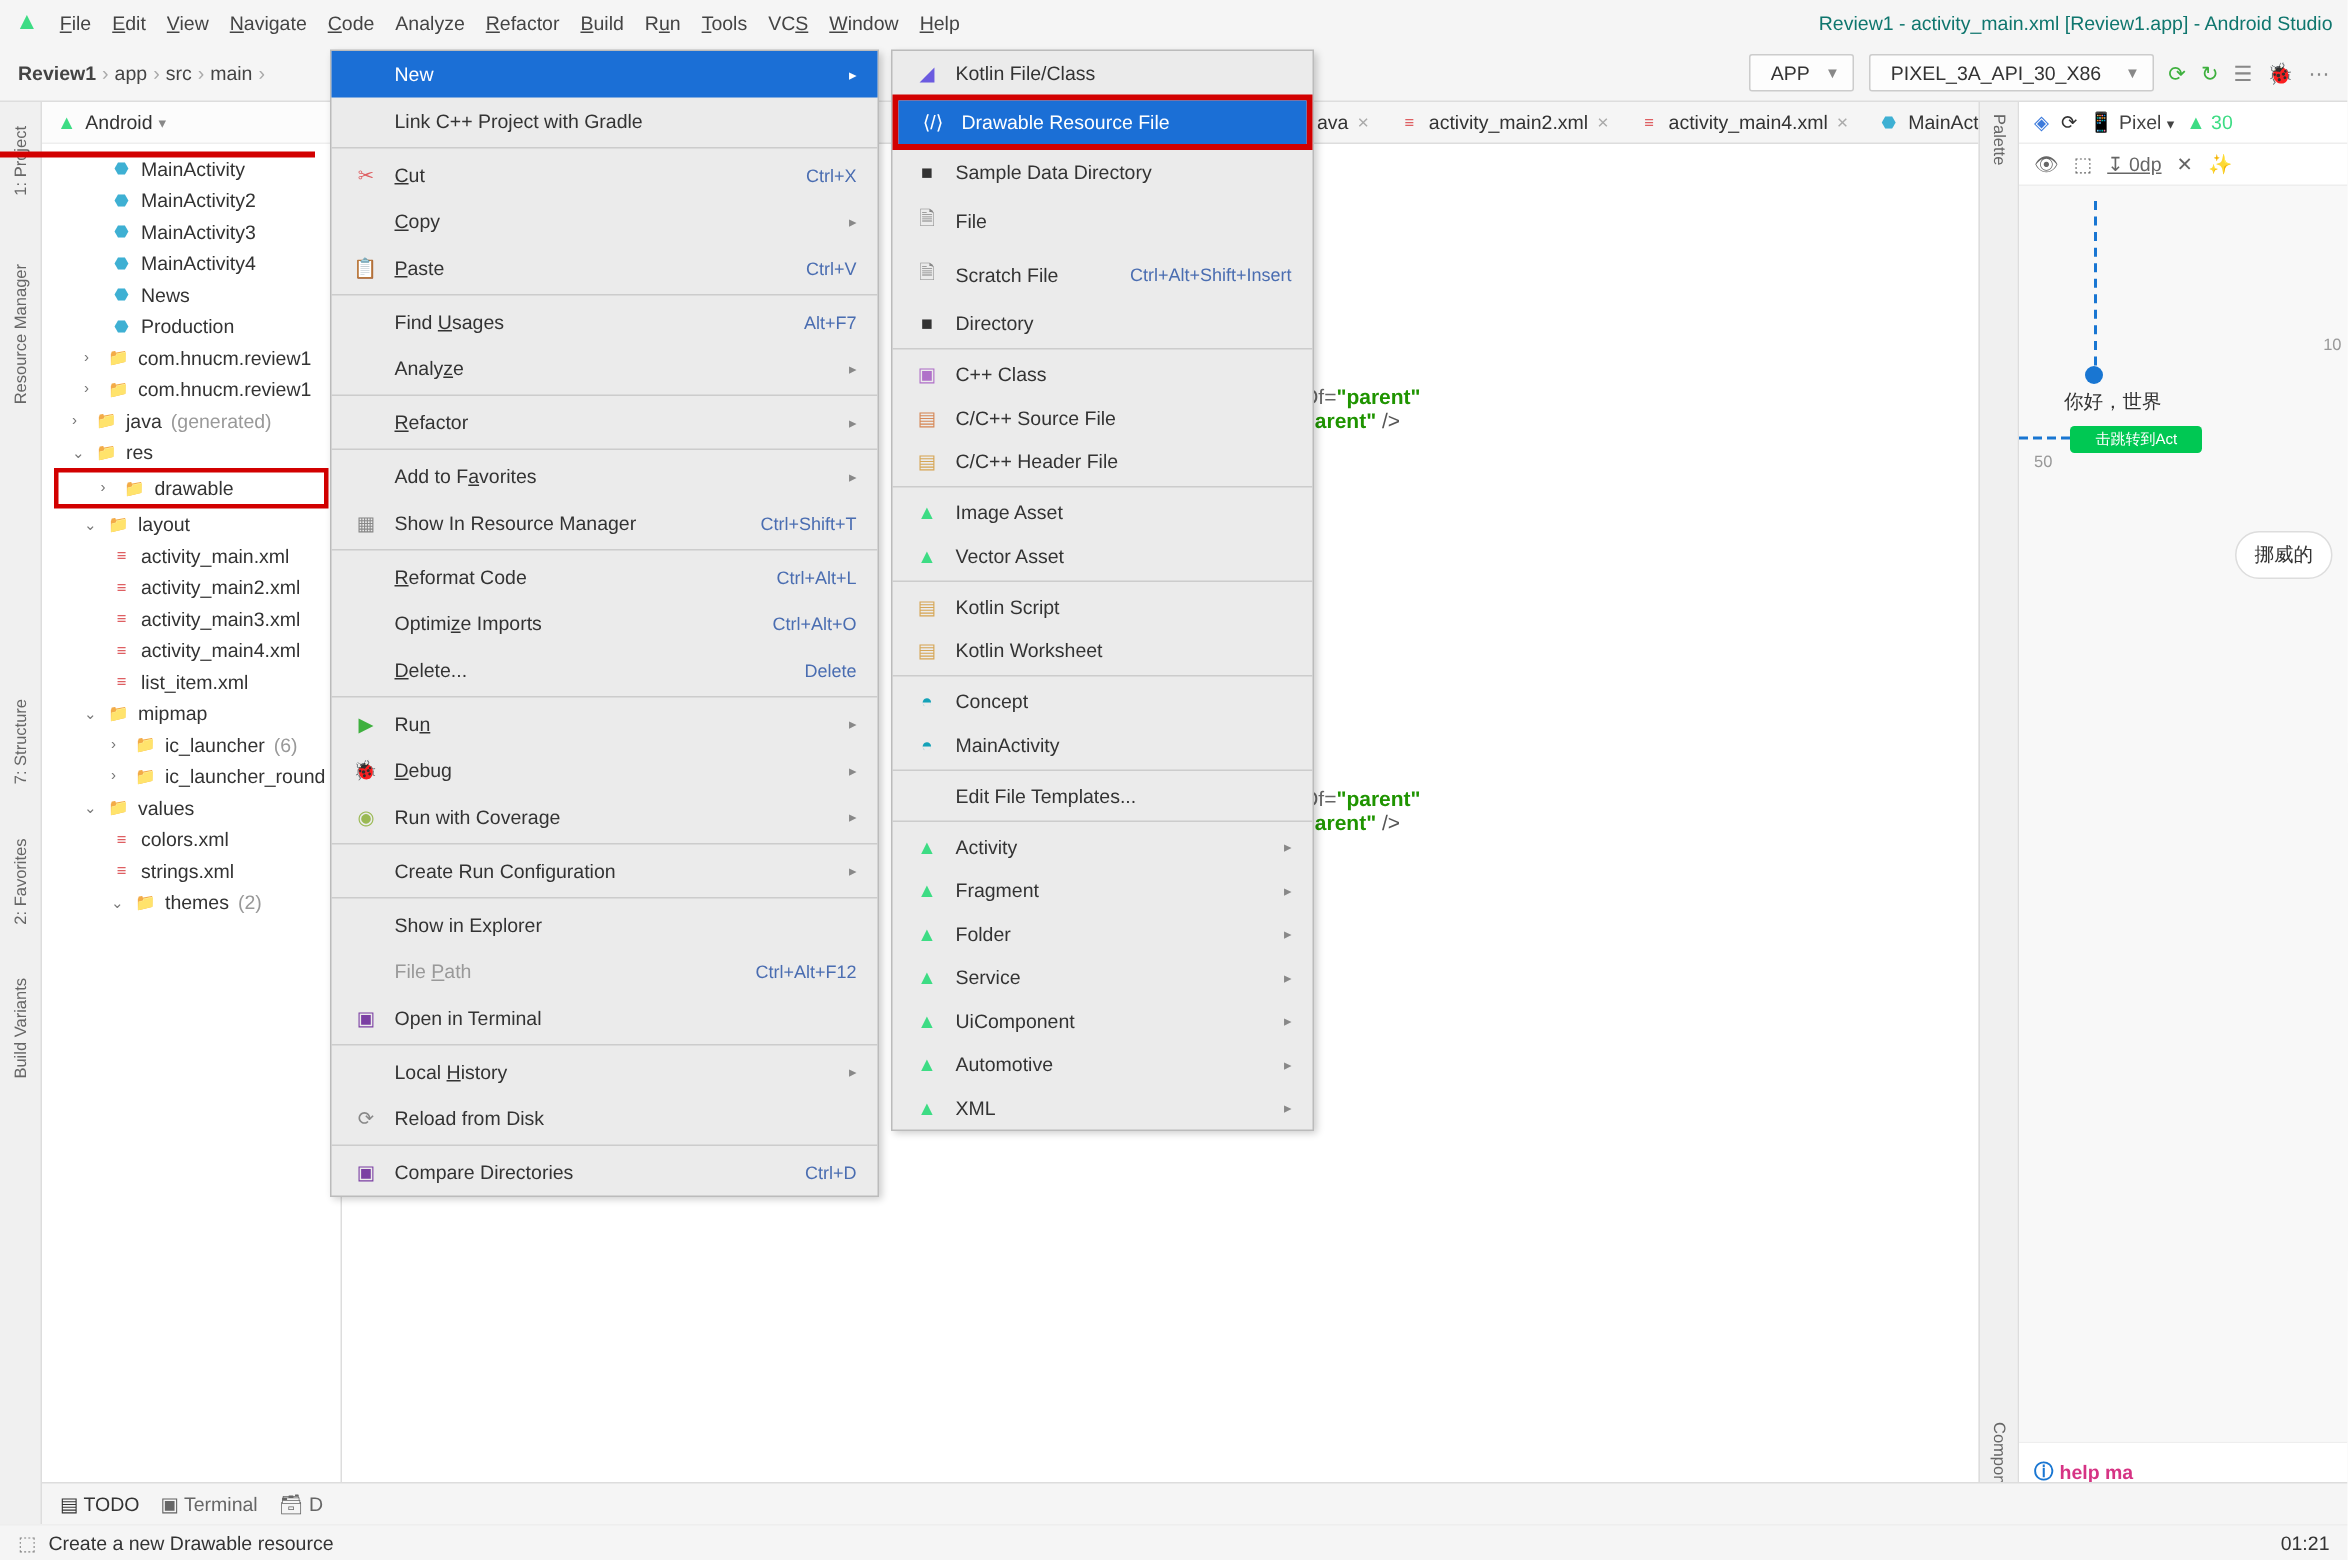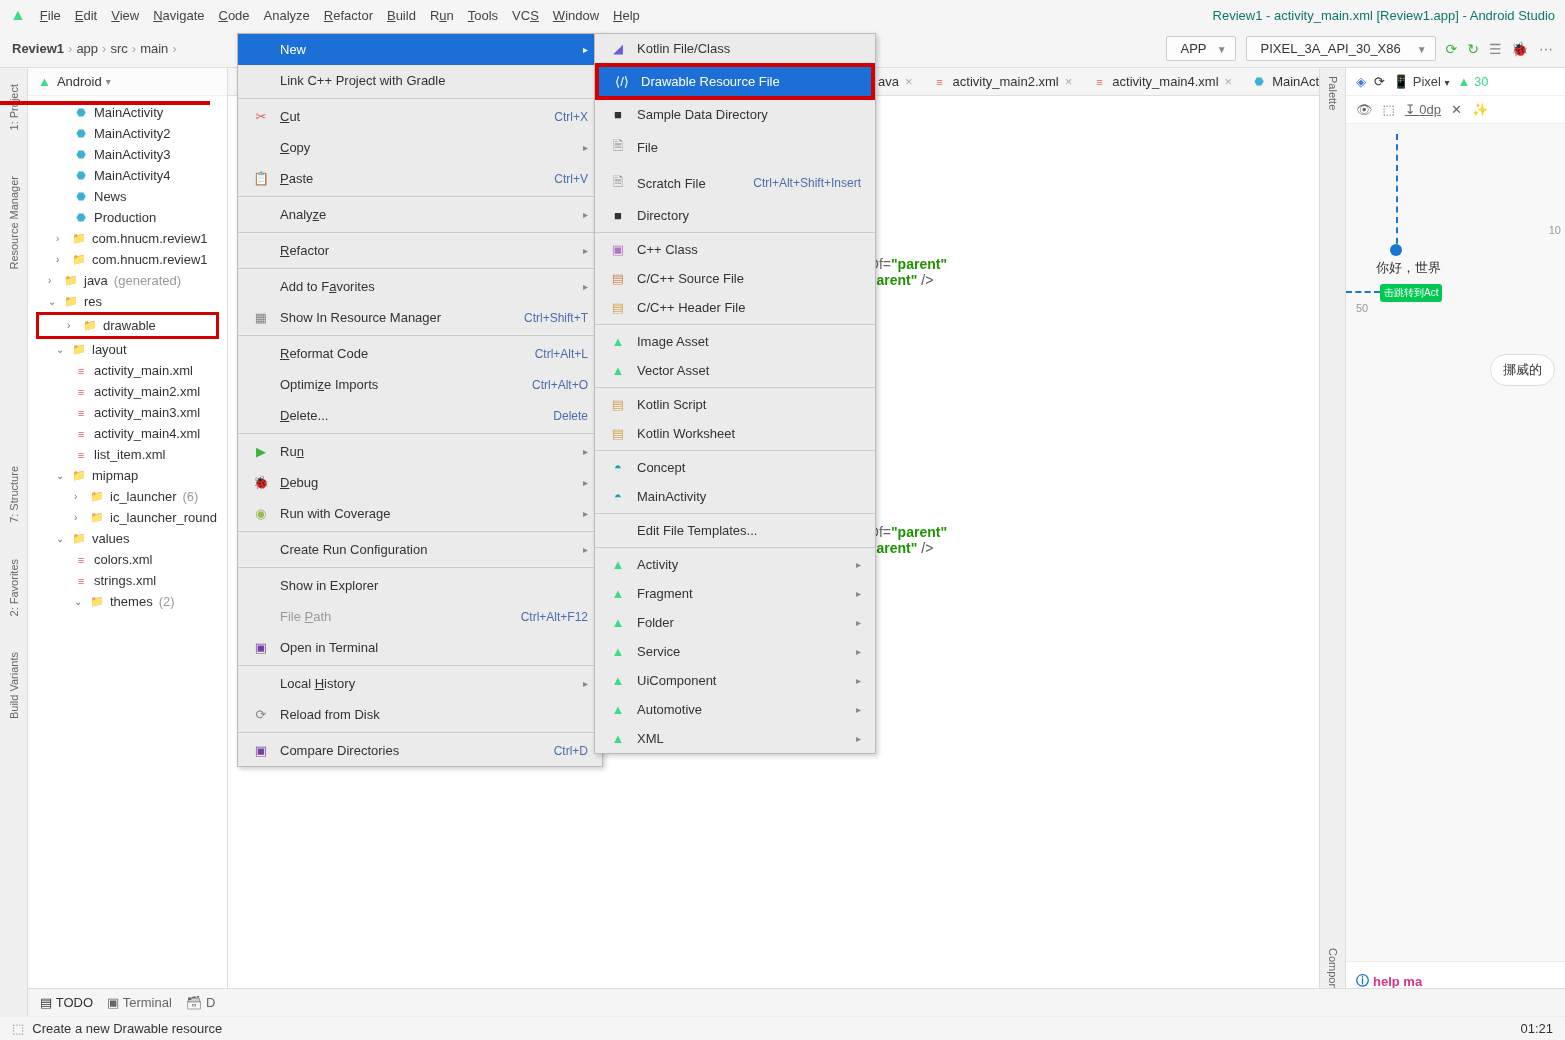--- a/index.html
+++ b/index.html
@@ -56,29 +56,29 @@
     .top-red-bar { position: absolute; left: 0; top: 33px; width: 210px; height: 4px; background: #d20000; z-index: 15; }
     
     
     .design-panel { width: 220px; background: #fff; border-left: 1px solid #ddd; display: flex; flex-direction: column; }
     .design-toolbar { display: flex; align-items: center; padding: 6px 10px; gap: 8px; border-bottom: 1px solid #eee; }
     .design-toolbar2 { display: flex; align-items: center; padding: 6px 10px; gap: 10px; border-bottom: 1px solid #eee; color: #666; }
     .phone-preview { flex: 1; background: #f8f8f8; position: relative; padding: 20px; }
     .help-box { border-top: 1px solid #eee; padding: 10px; }
     .help-title { color: #d63384; font-weight: bold; display: flex; align-items: center; gap: 4px; }
     .help-text { color: #555; margin-top: 4px; }
-    .green-handle { position: absolute; background: #00c853; border-radius: 3px; padding: 2px 4px; font-size: 10px; color: #fff; }
+    .green-handle { position: absolute; background: #00c853; border-radius: 3px; padding: 2px 17px; font-size: 10px; color: #fff; }
     .ruler-label { position:absolute; font-size: 11px; color:#999; }
     
     
     .right-gutter { width: 26px; background: #f0f0f0; border-left: 1px solid #ddd; display: flex; flex-direction: column; align-items: center; }
     .vtab-r { writing-mode: vertical-rl; font-size: 11px; color: #666; padding: 8px 4px; cursor: pointer; }
     
     
-    .context-menu { position: absolute; left: 237px; top: 33px; width: 366px; background: #ebebeb; border: 1px solid #bbb; box-shadow: 2px 2px 5px rgba(0,0,0,.2); z-index: 10; }
+    .context-menu { position: absolute; left: 220px; top: 33px; width: 366px; background: #ebebeb; border: 1px solid #bbb; box-shadow: 2px 2px 5px rgba(0,0,0,.2); z-index: 10; }
     .ctx-item { display: flex; align-items: center; padding: 8px 14px; gap: 10px; cursor: pointer; color: #333; position: relative; }
     .ctx-item.selected { background: #1b6fd6; color: #fff; }
     .ctx-item.disabled { color: #999; }
     .ctx-icon { width: 18px; display: inline-flex; justify-content: center; }
     .ctx-label { flex: 1; }
     .ctx-shortcut { color: #4a6db1; font-size: 12px; }
     .ctx-arrow { font-size: 10px; color: #888; }
     .ctx-item.selected .ctx-arrow { color: #fff; }
     .ctx-sep { height: 1px; background: #ccc; margin: 2px 0; }
     .u { text-decoration: underline; }
@@ -383,20 +383,25 @@
       <span class="ctx-arrow">▸</span>
     </div>
   <div class="ctx-item">
       <span class="ctx-icon icon-paste">📋</span>
       <span class="ctx-label"><span class="u">P</span>aste</span>
       <span class="ctx-shortcut">Ctrl+V</span>
     </div>
   <div class="ctx-sep"></div>
   <div class="ctx-item">
       <span class="ctx-icon"></span>
+      <span class="ctx-label">Find <span class="u">U</span>sages</span>
+      <span class="ctx-shortcut">Alt+F7</span>
+    </div>
+  <div class="ctx-item">
+      <span class="ctx-icon"></span>
       <span class="ctx-label">Analy<span class="u">z</span>e</span>
       <span class="ctx-arrow">▸</span>
     </div>
   <div class="ctx-sep"></div>
   <div class="ctx-item">
       <span class="ctx-icon"></span>
       <span class="ctx-label"><span class="u">R</span>efactor</span>
       <span class="ctx-arrow">▸</span>
     </div>
   <div class="ctx-sep"></div>

